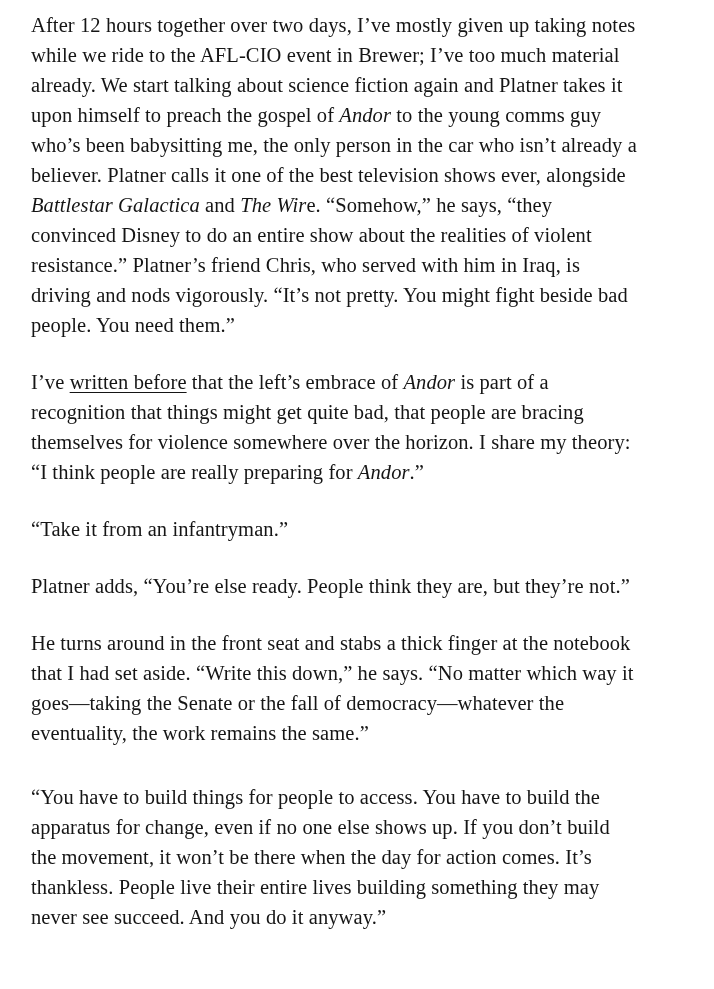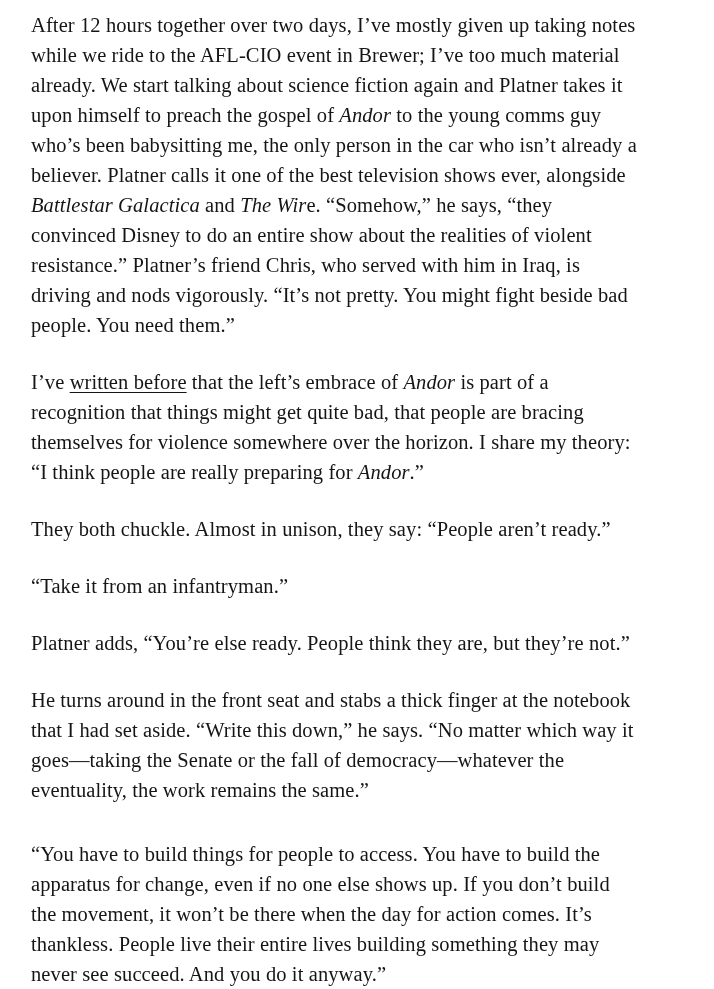--- a/index.html
+++ b/index.html
@@ -41,18 +41,17 @@
     cursor: pointer;
     margin-top: 24px;
   }
 </style>
 </head>
 <body>
 
 <main data-name="article-body">
     <p data-name="paragraph"><span data-name="text-run">After 12 hours together over two days, I’ve mostly given up taking notes while we ride to the AFL-CIO event in Brewer; I’ve too much material already. We start talking about science fiction again and Platner takes it upon himself to preach the gospel of </span><em data-name="italic-text">Andor</em><span data-name="text-run"> to the young comms guy who’s been babysitting me, the only person in the car who isn’t already a believer. Platner calls it one of the best television shows ever, alongside </span><em data-name="italic-text">Battlestar Galactica</em><span data-name="text-run"> and </span><em data-name="italic-text">The Wir</em><span data-name="text-run">e. “Somehow,” he says, “they convinced Disney to do an entire show about the realities of violent resistance.” Platner’s friend Chris, who served with him in Iraq, is driving and nods vigorously. “It’s not pretty. You might fight beside bad people. You need them.”</span></p>
     <p data-name="paragraph"><span data-name="text-run">I’ve </span><a data-name="inline-link" href="#">written before</a><span data-name="text-run"> that the left’s embrace of </span><em data-name="italic-text">Andor</em><span data-name="text-run"> is part of a recognition that things might get quite bad, that people are bracing themselves for violence somewhere over the horizon. I share my theory: “I think people are really preparing for </span><em data-name="italic-text">Andor</em><span data-name="text-run">.”</span></p>
-    <p data-name="paragraph"><span data-name="text-run">They both chuckle. Almost in unison, they say: “People aren’t ready.”</span></p>
     <p data-name="paragraph"><span data-name="text-run">“Take it from an infantryman.”</span></p>
     <p data-name="paragraph"><span data-name="text-run">Platner adds, “You’re else ready. People think they are, but they’re not.”</span></p>
     <p data-name="paragraph"><span data-name="text-run">He turns around in the front seat and stabs a thick finger at the notebook that I had set aside. “Write this down,” he says. “No matter which way it goes—taking the Senate or the fall of democracy—whatever the eventuality, the work remains the same.”</span></p>
     <p data-name="paragraph"><span data-name="text-run">“You have to build things for people to access. You have to build the apparatus for change, even if no one else shows up. If you don’t build the movement, it won’t be there when the day for action comes. It’s thankless. People live their entire lives building something they may never see succeed. And you do it anyway.”</span></p>
   </main>
 
 </body></html>

